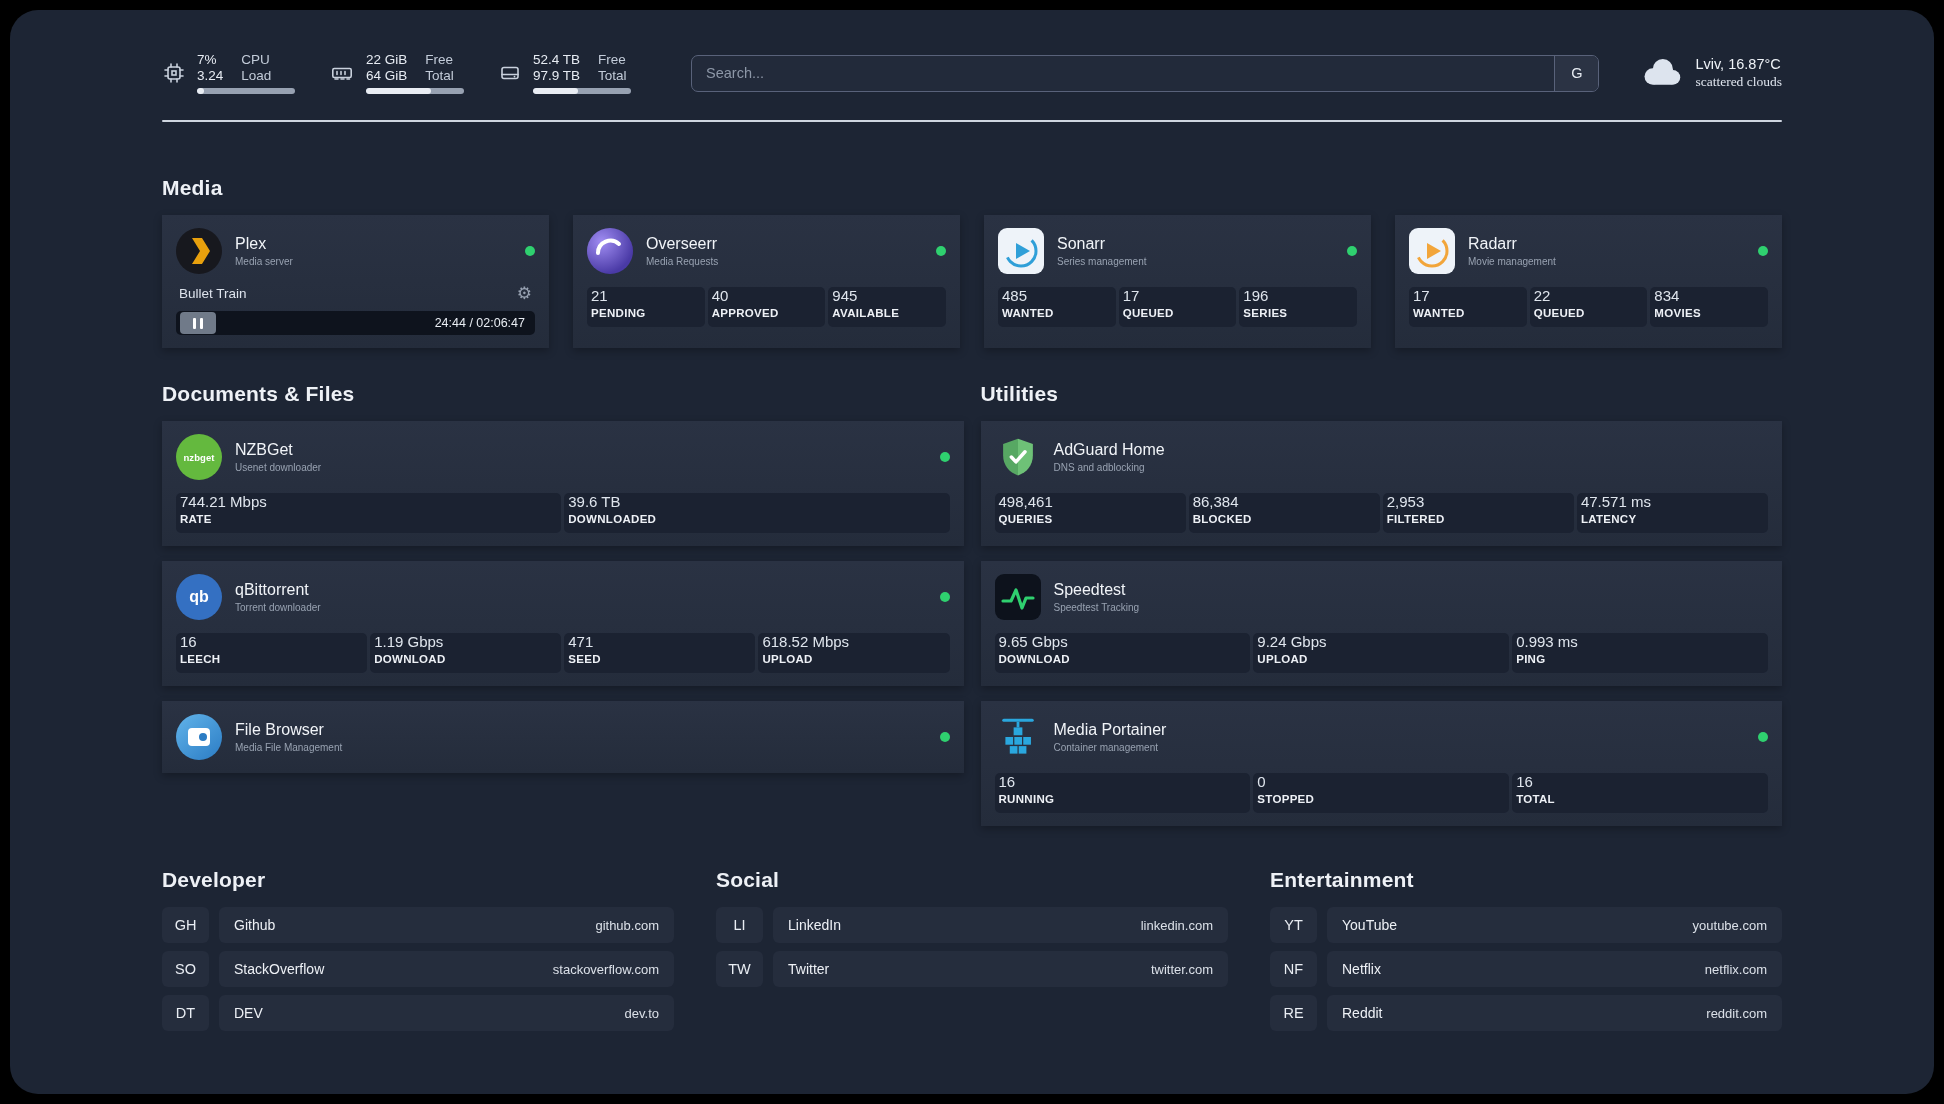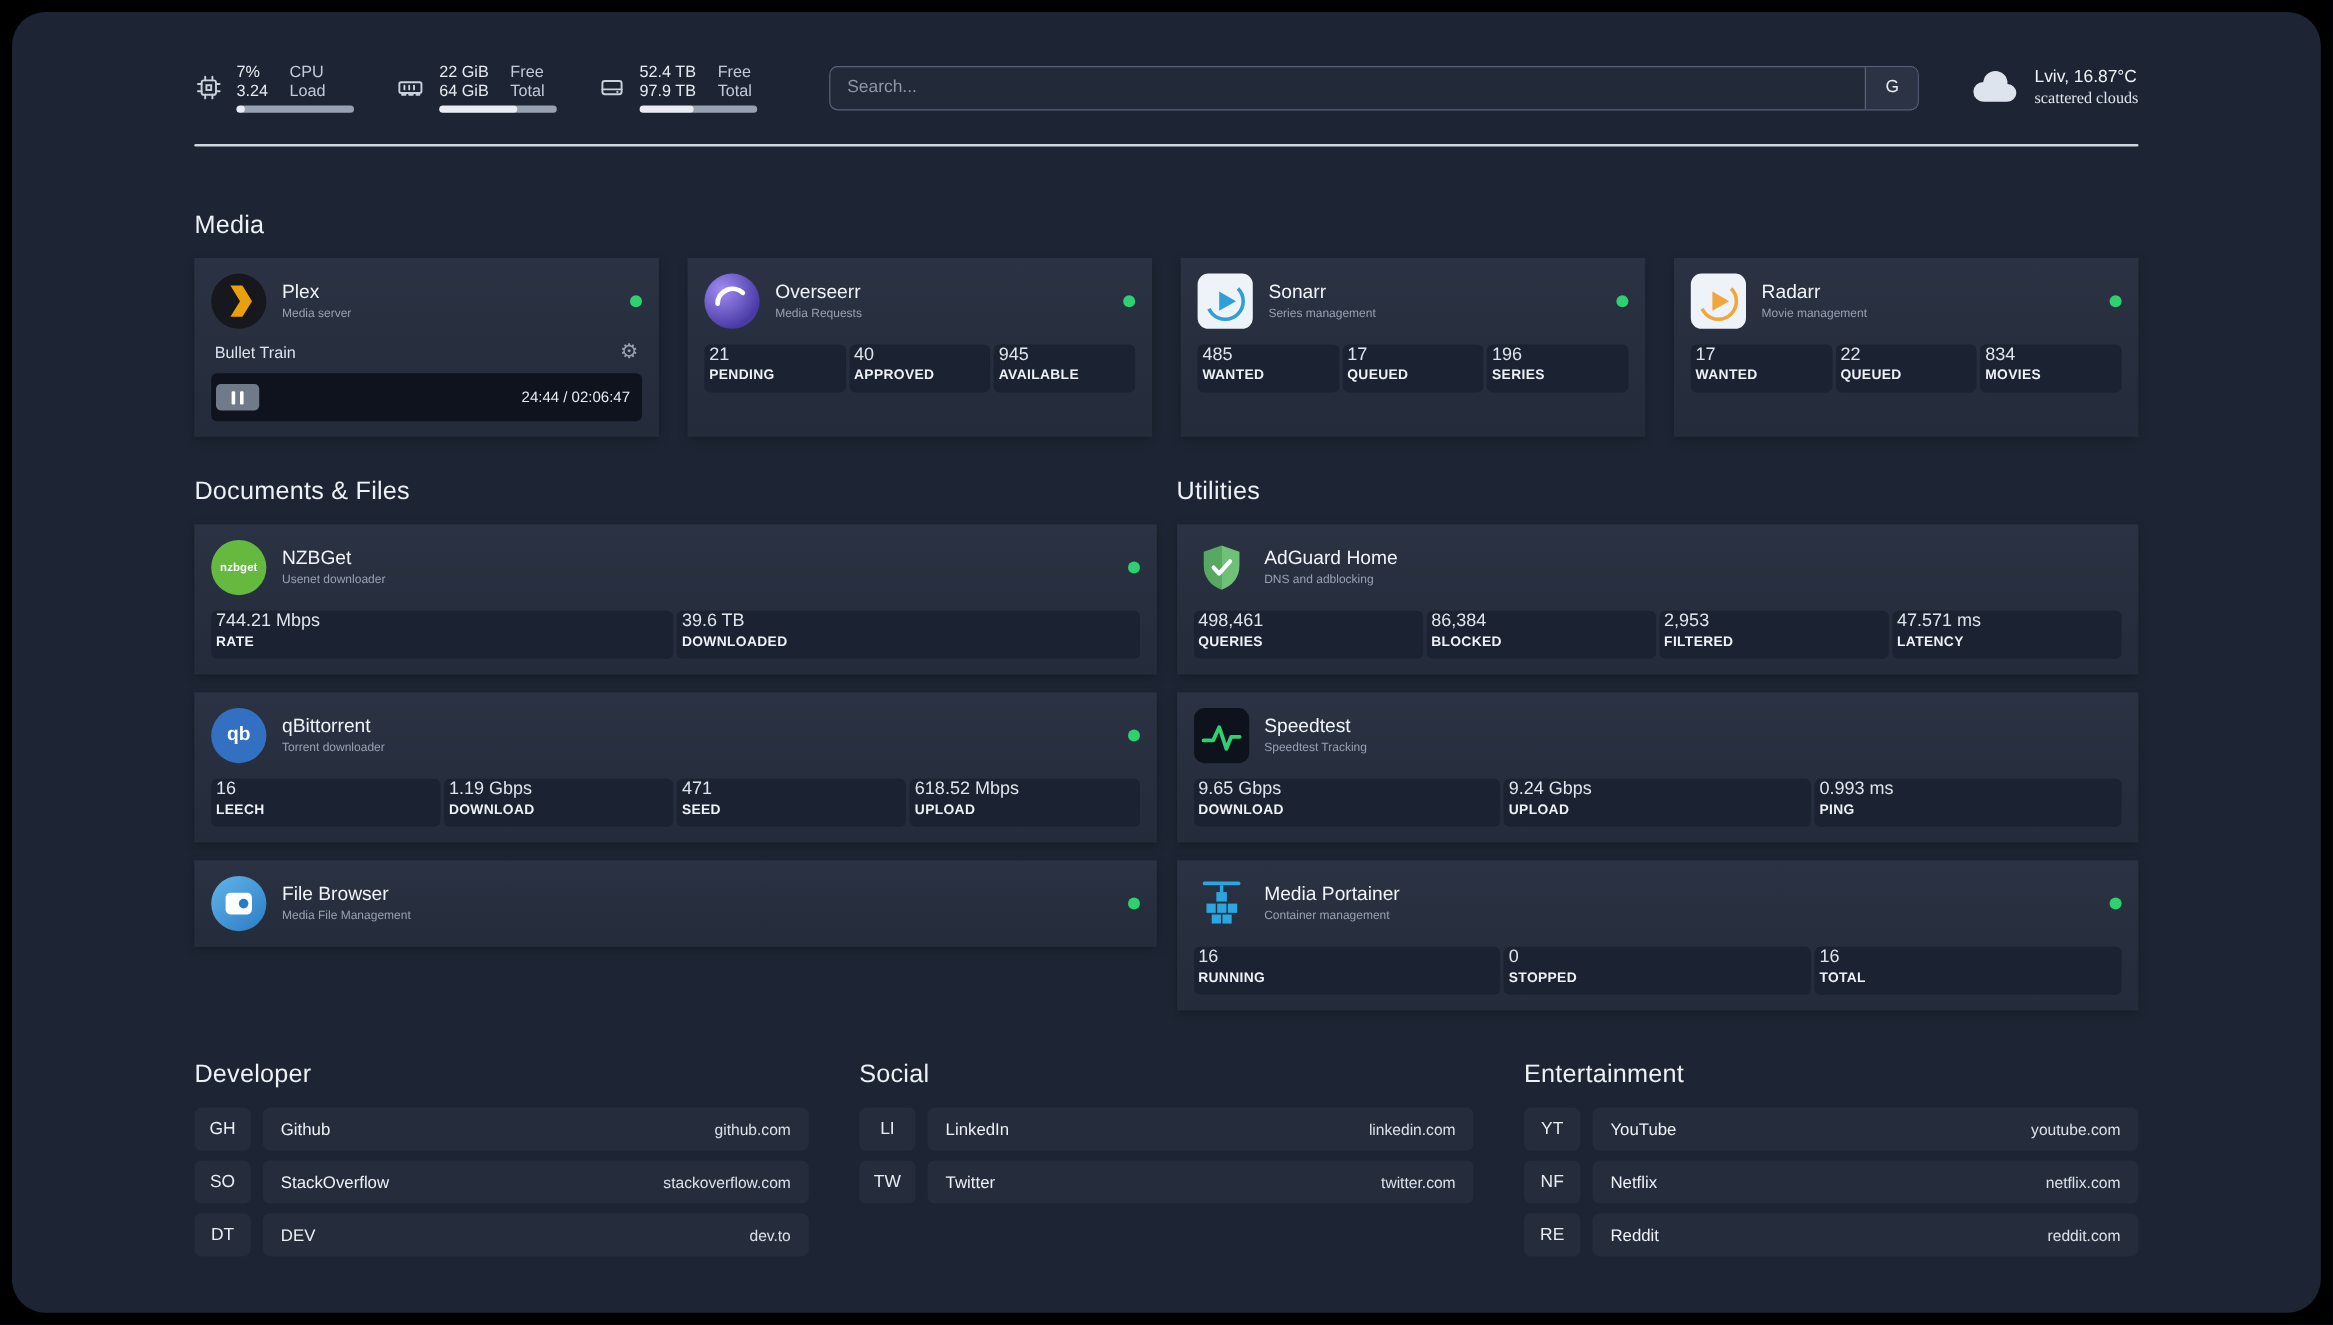--- a/index.html
+++ b/index.html
@@ -30,21 +30,21 @@
   .g-btn { width:44px; align-self:stretch; display:flex; align-items:center; justify-content:center; background:#2b3344; border-left:1px solid #59627a; color:#e7ecf3; font-size:14.5px; cursor:pointer; }
 
   .weather { display:flex; align-items:center; gap:12px; }
   .w-text { display:flex; flex-direction:column; }
   .w-line1 { font-size:14.5px; color:#eef2f7; }
   .w-line2 { font-size:13.5px; color:#dfe5ee; margin-top:2px;font-family:Liberation Serif, serif; }
 
   .divider { height:2px; background:#cfd6e0; border-radius:1px; margin-top:26px; }
 
   
-  .section-title { font-size:21px; font-weight:400; color:#eef1f6; letter-spacing:.2px; }
+  .section-title { font-size:21px; font-weight:700; color:#eef1f6; letter-spacing:.2px; }
   .media-section { margin-top:54px; }
   .media-grid { display:grid; grid-template-columns:repeat(4,1fr); gap:24px; margin-top:15px; }
 
   .card { background:linear-gradient(180deg,#2a3243,#242c3b); border-radius:0; padding:13px 14px; box-shadow:0 3px 8px rgba(0,0,0,.28); cursor:pointer; }
   .card-header { display:flex; align-items:center; gap:13px; }
   .app-icon { width:46px; height:46px; flex:none; display:flex; align-items:center; justify-content:center; border-radius:50%; overflow:hidden; }
   .app-icon.sq { border-radius:9px; }
   .app-icon.plain { border-radius:0; background:transparent; }
   .app-meta { display:flex; flex-direction:column; gap:3px; }
   .app-name { font-size:16px; color:#f1f4f8; font-weight:500; }
@@ -53,21 +53,21 @@
 
   .stats { display:flex; gap:3px; margin-top:13px; }
   .stat { flex:1; background:#1b2231; border-radius:5px; padding:0 4px 8px; text-align:left; }
   .sv { font-size:15px; color:#dfe5ed; }
   .sl { font-size:11.5px; font-weight:700; color:#eef1f6; margin-top:3px; letter-spacing:.3px; }
 
   
   .np-row { display:flex; align-items:center; justify-content:space-between; margin-top:11px; padding:0 3px; }
   .np-title { font-size:13.5px; color:#dde3ec; }
   .gear-icon { color:#97a1b1; font-size:17px; font-family:"DejaVu Sans",sans-serif; cursor:pointer; line-height:1; }
-  .player { margin-top:9px; height:40px; background:#0e131d; border-radius:5px; display:flex; align-items:center; padding:0 10px 0 4px; }
+  .player { margin-top:9px; height:24px; background:#0e131d; border-radius:5px; display:flex; align-items:center; padding:0 10px 0 4px; }
   .pause-btn { width:36px; height:22px; background:#707a89; border-radius:4px; display:flex; align-items:center; justify-content:center; gap:4px; cursor:pointer; }
   .pause-btn i { display:block; width:3px; height:11px; background:#fff; border-radius:1px; }
   .np-time { margin-left:auto; font-size:12.5px; color:#e9edf3; }
 
   
   .columns { display:grid; grid-template-columns:1fr 1fr; gap:17px; margin-top:34px; align-items:start; }
   .col .section-title { margin-bottom:15px; }
   .col-stack { display:flex; flex-direction:column; gap:15px; }
 
   

